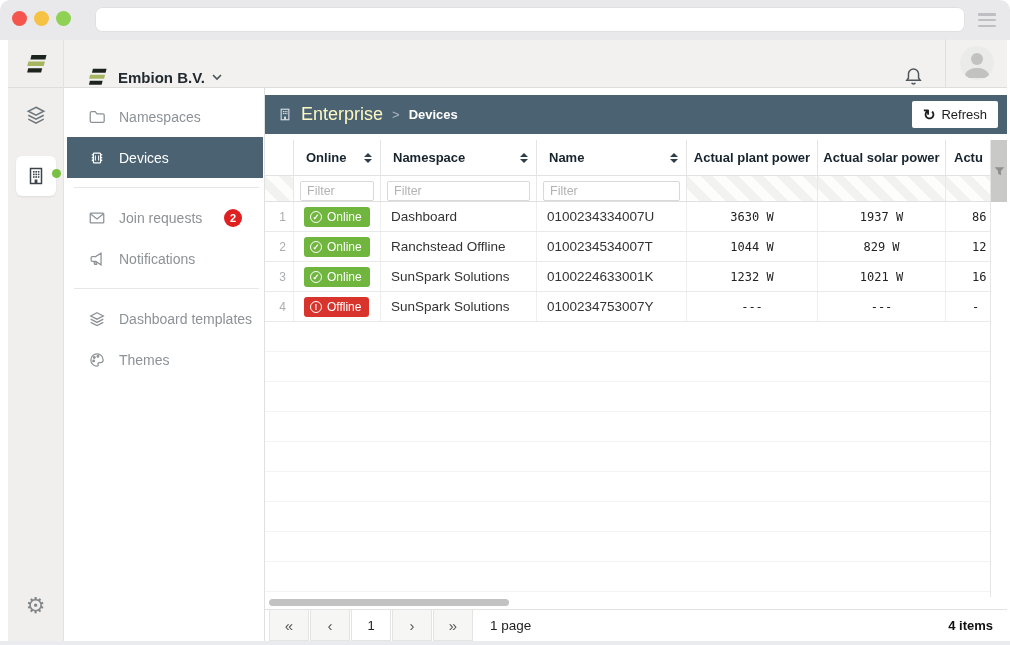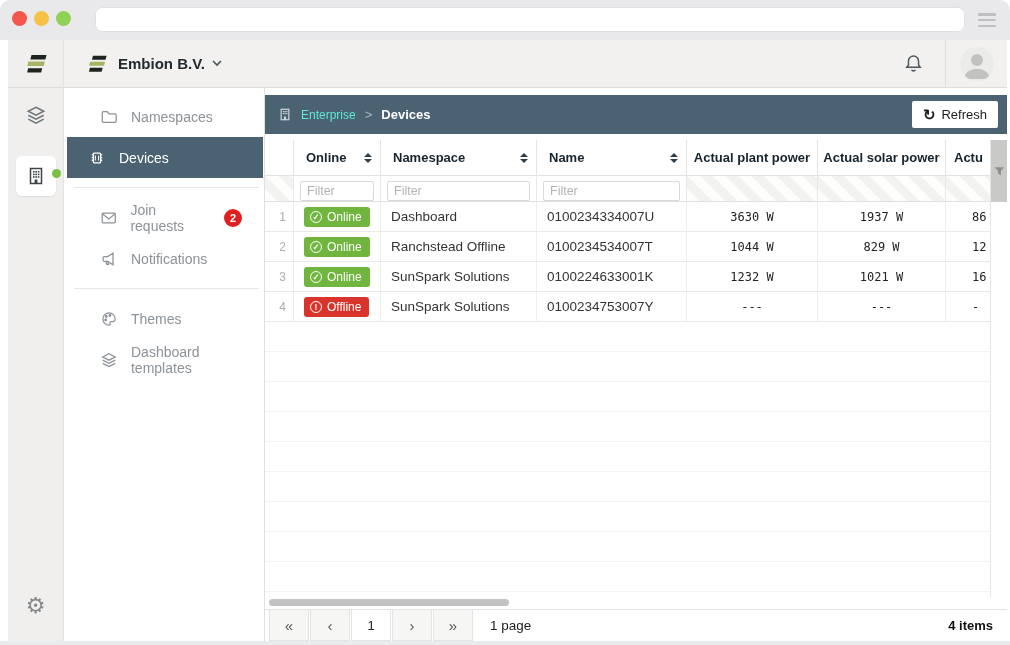--- a/index.html
+++ b/index.html
@@ -24,45 +24,45 @@
   
   .rail { width:56px; background:#f0efed; border-right:1px solid #e3e2e0; display:flex; flex-direction:column; align-items:center; }
   .rail-logo { width:100%; height:48px; display:flex; align-items:center; justify-content:center; border-bottom:1px solid #ddddda; }
   .rail-btn { width:100%; height:54px; display:flex; align-items:center; justify-content:center; color:#6f767b; }
   .rail-tile { position:relative; width:40px; height:40px; background:#fff; border-radius:6px; margin-top:14px; display:flex; align-items:center; justify-content:center; color:#3c4349; box-shadow:0 1px 2px rgba(0,0,0,.08); }
   .online-dot { position:absolute; right:-5px; top:13px; width:9px; height:9px; border-radius:50%; background:#7ac143; }
   .rail-gear { margin-top:auto; margin-bottom:24px; font-size:22px; color:#85888a; line-height:1; }
 
   
   .colright { flex:1; display:flex; flex-direction:column; min-width:0; }
-  .topbar { height:48px; background:#f2f1ef; border-bottom:1px solid #ddddda; display:flex; align-items:center; }
+  .topbar { height:48px; background:#f2f1ef; border-bottom:1px solid #ddddda; display:flex; align-items:flex-end; }
   .orgsel { display:flex; align-items:center; gap:9px; padding-left:21px; width:200px; }
   .orgname { font-size:15px; font-weight:bold; color:#222a30; white-space:nowrap; }
   .chevdown { margin-left:-2px; color:#4b5358; display:flex; }
   .topbar-spacer { flex:1; }
   .bell-cell { width:64px; display:flex; justify-content:center; color:#4f565b; }
   .avatar-cell { width:62px; height:48px; border-left:1px solid #e0dfdd; display:flex; align-items:center; justify-content:center; }
   .avatar { width:34px; height:34px; border-radius:50%; background:#ebebe9; overflow:hidden; }
 
   
   .bodyrow { flex:1; display:flex; min-height:0; }
 
   
   .sidebar { width:201px; background:#fff; border-right:1px solid #e0e0de; padding-top:8px; display:flex; flex-direction:column; }
-  .sb-item { height:41px; display:flex; align-items:center; gap:13px; padding-left:36px; color:#8c9297; cursor:pointer; }
+  .sb-item { height:41px; display:flex; align-items:center; gap:13px; padding-left:24px; color:#8c9297; cursor:pointer; }
   .sb-item .sb-label { font-size:14px; }
   .sb-item.active { background:#4a6272; color:#fff; margin:0 1px 0 3px; padding-left:21px; }
   .sb-divider { height:1px; background:#e7e7e6; margin:9px 5px 9px 10px; }
   .sb-badge { margin-left:auto; margin-right:22px; min-width:18px; height:18px; border-radius:50%; background:#e02020; color:#fff; font-size:11px; font-weight:bold; display:flex; align-items:center; justify-content:center; }
 
   
   .main { flex:1; display:flex; flex-direction:column; min-width:0; background:#fff; }
   .crumbbar { margin-top:7px; height:39px; background:#4a6272; display:flex; align-items:center; padding:0 9px 0 13px; flex:none; }
   .crumbbar .b-icon { color:#d7dfe4; display:flex; margin-right:9px; }
-  .crumb-root { color:#5eead4; font-size:12px; }
+  .crumb-root { color:#fef9c3; font-size:18px; }
   .crumb-sep { color:#aebac2; font-size:13px; margin:0 9px; }
   .crumb-cur { color:#fff; font-size:13px; font-weight:bold; }
   .crumb-spacer { flex:1; }
   .refresh-btn { height:27px; background:#fff; border:none; border-radius:2px; padding:0 11px; font-size:13px; color:#1e1e1e; display:flex; align-items:center; gap:6px; cursor:pointer; font-family:"Liberation Sans", sans-serif; }
   .refresh-glyph { font-size:15px; font-weight:bold; line-height:1; }
 
   
   .tablewrap { flex:1; position:relative; margin-top:6px; min-height:0; overflow:hidden; }
   .tscroll { position:absolute; left:0; top:0; right:17px; bottom:0; overflow:hidden; }
   .tinner { width:771px; }
@@ -232,34 +232,34 @@
           <div class="sb-item">
             <svg width="18" height="18" viewBox="0 0 20 20" fill="none" stroke="#8c9297" stroke-width="1.4">
               <path d="M14.5 3.5v13l-6-3.8H4.8A1.3 1.3 0 013.5 11.4V8.6a1.3 1.3 0 011.3-1.3h3.7z"></path>
               <path d="M6.5 12.7l1 3.3h2l-1-3.3"></path>
             </svg>
             <span class="sb-label">Notifications</span>
           </div>
           <div class="sb-divider"></div>
           <div class="sb-item">
             <svg width="18" height="18" viewBox="0 0 20 20" fill="none" stroke="#8c9297" stroke-width="1.4">
+              <path d="M10 3l7 3.6-7 3.6-7-3.6z"></path>
+                <path d="M3 10.2l7 3.6 7-3.6"></path>
+                <path d="M3 13.8l7 3.6 7-3.6"></path>
+            </svg>
+            <span class="sb-label">Dashboard templates</span>
+          </div>
+          <div class="sb-item">
+            <svg width="18" height="18" viewBox="0 0 20 20" fill="none" stroke="#8c9297" stroke-width="1.4">
               <path d="M10 3.2a6.8 6.8 0 100 13.6c1.2 0 1.6-.8 1.2-1.7-.5-1.1.2-2.3 1.5-2.3h1.6a2.5 2.5 0 002.5-2.8A6.8 6.8 0 0010 3.2z"></path>
               <circle cx="7" cy="7.2" r=".9" fill="#8c9297"></circle>
                 <circle cx="11" cy="6" r=".9" fill="#8c9297"></circle>
                 <circle cx="6.3" cy="11" r=".9" fill="#8c9297"></circle>
             </svg>
             <span class="sb-label">Themes</span>
-          </div>
-          <div class="sb-item">
-            <svg width="18" height="18" viewBox="0 0 20 20" fill="none" stroke="#8c9297" stroke-width="1.4">
-              <path d="M10 3l7 3.6-7 3.6-7-3.6z"></path>
-                <path d="M3 10.2l7 3.6 7-3.6"></path>
-                <path d="M3 13.8l7 3.6 7-3.6"></path>
-            </svg>
-            <span class="sb-label">Dashboard templates</span>
           </div>
         </div>
 
         <div class="main">
 
           <div class="crumbbar">
             <span class="b-icon">
               <svg width="14" height="15" viewBox="0 0 20 20">
                 <rect x="4.5" y="2.5" width="11" height="15" fill="none" stroke="#d7dfe4" stroke-width="1.6"></rect>
                 <g fill="#d7dfe4">

